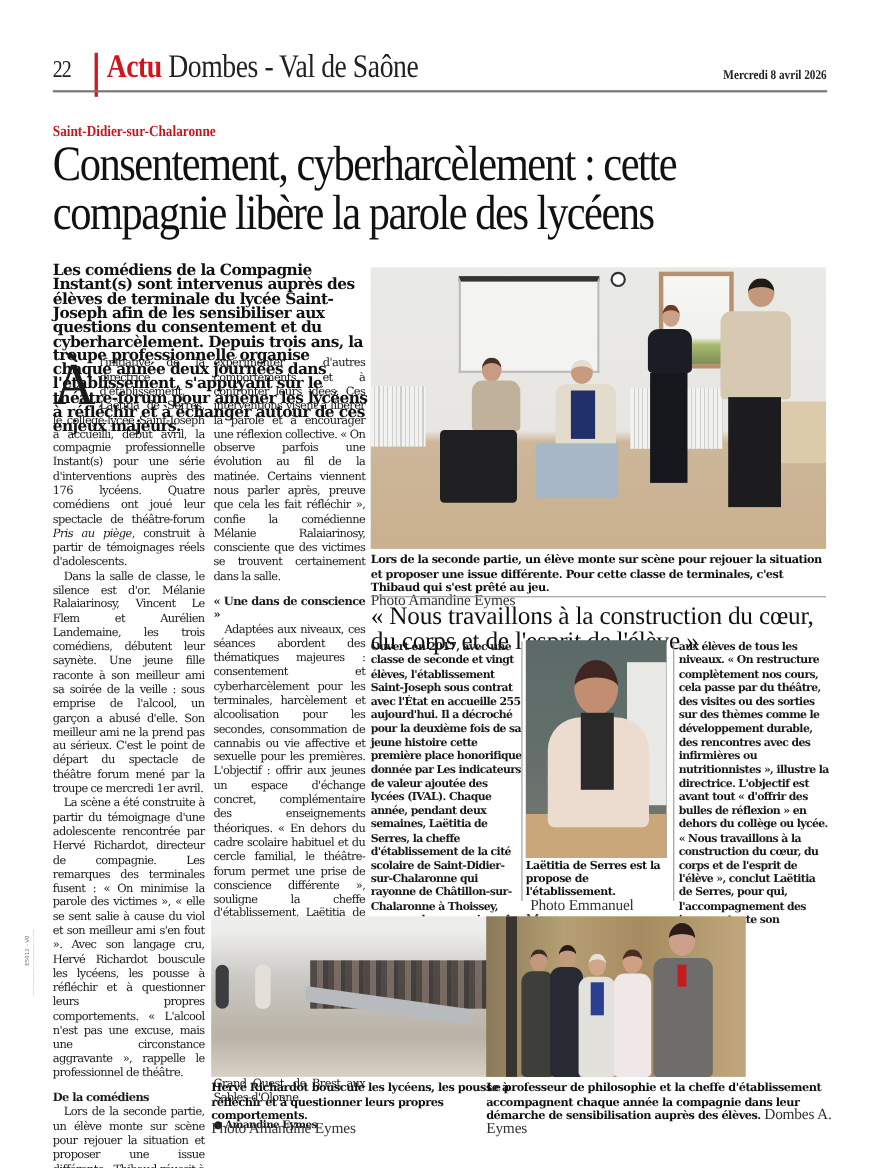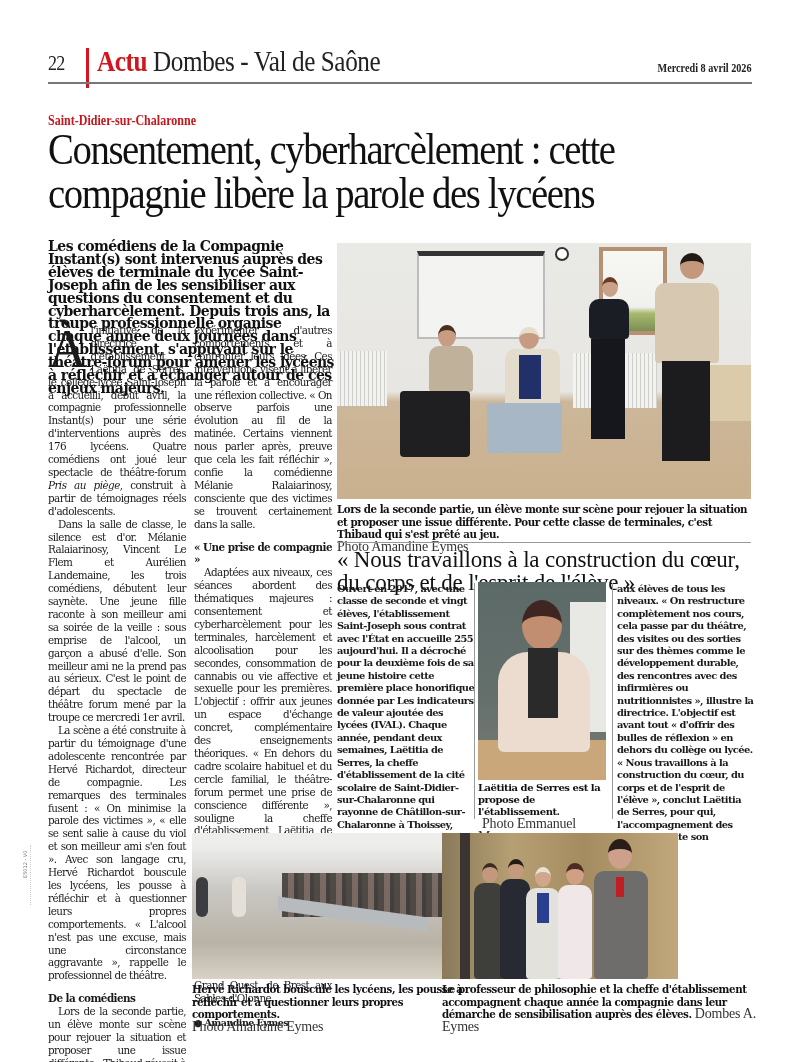--- a/index.html
+++ b/index.html
@@ -87,21 +87,21 @@
   <p class="noindent"><span class="dropcap">À</span><span> l'initiative de la directrice d'établissement, Laëtitia de Serres, le collège-lycée Saint-Joseph a accueilli, début avril, la compagnie professionnelle Instant(s) pour une série d'interventions auprès des 176 lycéens. Quatre comédiens ont joué leur spectacle de théâtre-forum </span><em>Pris au piège</em><span>, construit à partir de témoignages réels d'adolescents.</span></p>
   <p>Dans la salle de classe, le silence est d'or. Mélanie Ralaiarinosy, Vincent Le Flem et Aurélien Landemaine, les trois comédiens, débutent leur saynète. Une jeune fille raconte à son meilleur ami sa soirée de la veille : sous emprise de l'alcool, un garçon a abusé d'elle. Son meilleur ami ne la prend pas au sérieux. C'est le point de départ du spectacle de théâtre forum mené par la troupe ce mercredi 1er avril.</p>
   <p>La scène a été construite à partir du témoignage d'une adolescente rencontrée par Hervé Richardot, directeur de compagnie. Les remarques des terminales fusent : « On minimise la parole des victimes », « elle se sent salie à cause du viol et son meilleur ami s'en fout ». Avec son langage cru, Hervé Richardot bouscule les lycéens, les pousse à réfléchir et à questionner leurs propres comportements. « L'alcool n'est pas une excuse, mais une circonstance aggravante », rappelle le professionnel de théâtre.</p>
   <p class="subhead">De la comédiens</p>
   <p>Lors de la seconde partie, un élève monte sur scène pour rejouer la situation et proposer une issue différente : Thibaud réussit à éloigner la jeune fille de son agresseur, sous l'applaudissement de ses camarades. « La plupart des jeunes reproduiront sans doute les mêmes schémas toute leur vie, mais si j'ai réussi à faire évoluer la réflexion d'un ou deux lycéens, c'est déjà une victoire », commente Hervé Richardot.</p>
 
 </div>
 
 <div class="abs col col2">
   <p class="noindent">expérimenter d'autres comportements et à confronter leurs idées. Ces interventions visent à libérer la parole et à encourager une réflexion collective. « On observe parfois une évolution au fil de la matinée. Certains viennent nous parler après, preuve que cela les fait réfléchir », confie la comédienne Mélanie Ralaiarinosy, consciente que des victimes se trouvent certainement dans la salle.</p>
-  <p class="subhead">« Une prise de compagnie »</p>
+  <p class="subhead">« Une dans de conscience »</p>
   <p>Adaptées aux niveaux, ces séances abordent des thématiques majeures : consentement et cyberharcèlement pour les terminales, harcèlement et alcoolisation pour les secondes, consommation de cannabis ou vie affective et sexuelle pour les premières. L'objectif : offrir aux jeunes un espace d'échange concret, complémentaire des enseignements théoriques. « En dehors du cadre scolaire habituel et du cercle familial, le théâtre-forum permet une prise de conscience différente », souligne la cheffe d'établissement, Laëtitia de Serres.</p>
   <p>Depuis sa création en 2001, la compagnie Instant(s) multiplie les interventions en milieu scolaire. À elle seule, la saison 2024-2025 a compté 307 représentations à travers toute la France, de Paris à Lyon, de Lille à Bordeaux, mais aussi dans le Grand Ouest, de Brest aux Sables-d'Olonne.</p>
   <p class="byline">● Amandine Eymes</p>
 </div>
 
 <div class="abs photo photo1">
   <div class="whiteboard"></div>
   <div class="clock"></div>
   <div class="window"></div>
   <div class="radiator" style="left:0;top:108px;width:50px;"></div>

